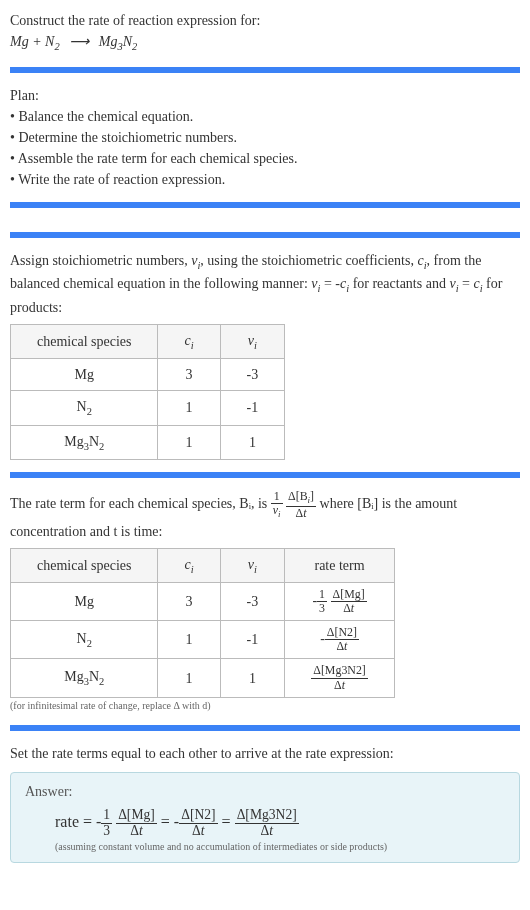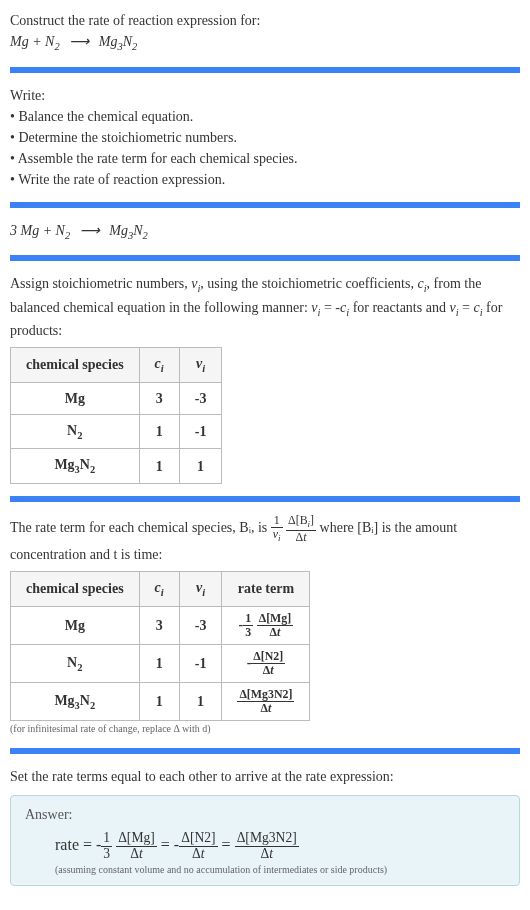--- a/index.html
+++ b/index.html
@@ -31,23 +31,23 @@
   .arrow {
     display: inline-block;
     margin: 0 6px;
   }
   table.stoich {
     border-collapse: collapse;
     margin-top: 6px;
   }
   table.stoich td, table.stoich th {
     border: 1px solid #bbb;
-    padding: 5px 15px;
+    padding: 5px 26px;
     text-align: center;
-    font-weight: bold;
+    font-weight: normal;
   }
   table.stoich th {
     background: #f5f5f5;
   }
   .frac {
     display: inline-block;
     vertical-align: middle;
     text-align: center;
     font-size: 0.85em;
     line-height: 1.1;
@@ -87,31 +87,28 @@
 <body>
 
 <div class="section">
   <div>Construct the rate of reaction expression for:</div>
   <div class="eq">
     Mg + N<sub>2</sub> <span class="arrow">⟶</span> Mg<sub>3</sub>N<sub>2</sub>
   </div>
 </div>
 
 <div class="section">
-  <div>Write:</div>
+  <div>Plan:</div>
   <div>• Balance the chemical equation.</div>
   <div>• Determine the stoichiometric numbers.</div>
   <div>• Assemble the rate term for each chemical species.</div>
   <div>• Write the rate of reaction expression.</div>
 </div>
 
 <div class="section">
-  <div class="eq">
-    3 Mg + N<sub>2</sub> <span class="arrow">⟶</span> Mg<sub>3</sub>N<sub>2</sub>
-  </div>
 </div>
 
 <div class="section">
   <div>
     Assign stoichiometric numbers, <i>ν<sub>i</sub></i>, using the stoichiometric coefficients, <i>c<sub>i</sub></i>, from the balanced chemical equation in the following manner: <i>ν<sub>i</sub></i> = -<i>c<sub>i</sub></i> for reactants and <i>ν<sub>i</sub></i> = <i>c<sub>i</sub></i> for products:
   </div>
   <table class="stoich">
     <tbody>
         <tr>
       <th>chemical species</th>

